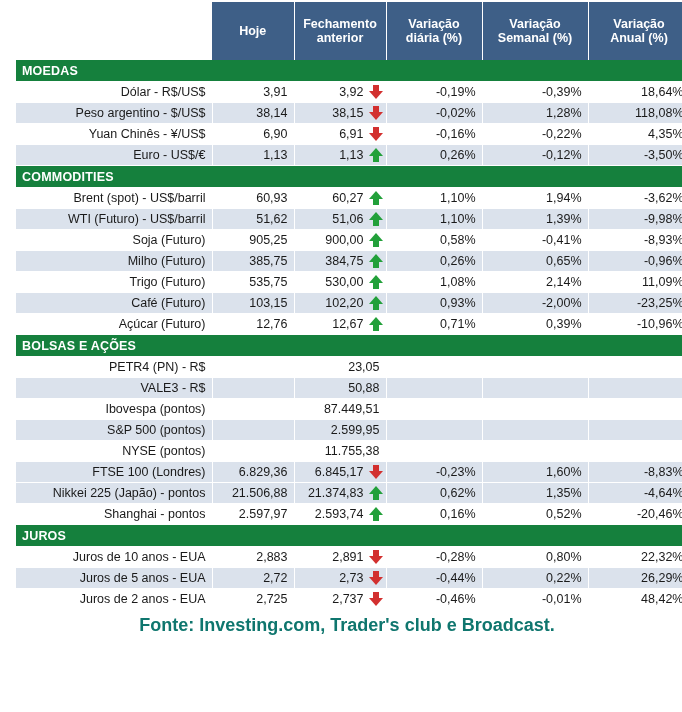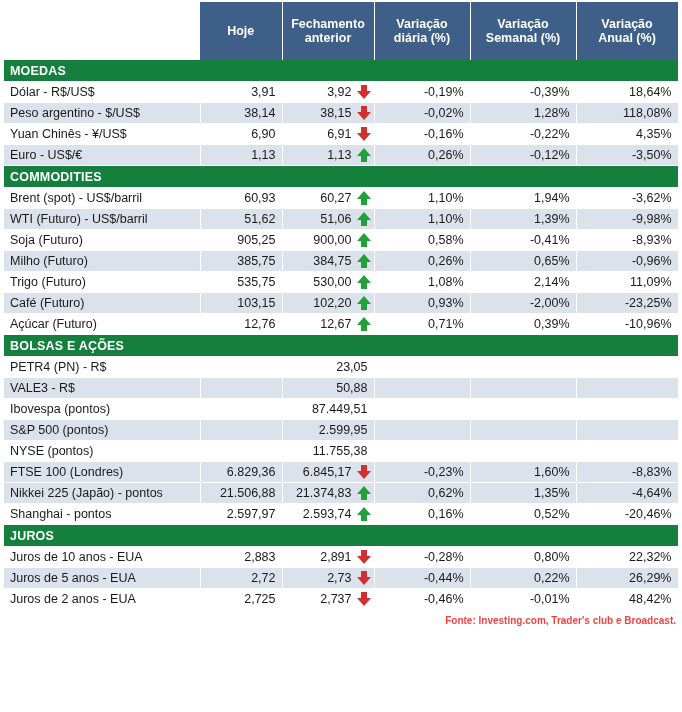--- a/index.html
+++ b/index.html
@@ -13,21 +13,21 @@
     font-family: "Liberation Sans", sans-serif;
     font-size: 12.5px;
     color: #1a1a1a;
     overflow: hidden;
   }
   #wrap {
     width: 682px;
     height: 536px;
     position: relative;
     box-sizing: border-box;
-    padding: 2px 4px 0 4px;
+    padding: 2px 4px 0 16px;
   }
   table {
     border-collapse: collapse;
     width: 674px;
     table-layout: fixed;
   }
   col.c0 { width: 196px; }
   col.c1 { width: 82px; }
   col.c2 { width: 92px; }
   col.c3 { width: 96px; }
@@ -62,21 +62,21 @@
   }
   tr.section td {
     background: #15803d;
     color: #ffffff;
     font-weight: bold;
     height: 21px;
     letter-spacing: 0.2px;
   }
   tr.band-a td { background: #ffffff; }
   tr.band-b td { background: #dbe2ec; }
-  td.label { text-align: left; }
+  td.label { text-align: right; }
   td.num { text-align: right; position: relative; }
   td.num.arrowcell { padding-right: 22px; }
   .arrowbox {
     position: absolute;
     right: 3px;
     top: 2px;
     bottom: 2px;
     width: 14px;
   }
   .arrowbox .stem {
@@ -112,23 +112,23 @@
     bottom: 8px;
     background: #d2302f;
   }
   tfoot td, .footer-note {
     background: #ffffff;
     border: none;
   }
   .footer-note {
     padding: 5px 2px 0 2px;
     font-weight: bold;
-    font-size: 10px;
-    color: #ef4444;
-    text-align: right;
+    font-size: 18px;
+    color: #0f766e;
+    text-align: center;
   }
 </style>
 </head>
 <body>
 
 <div id="wrap">
   <table>
     <colgroup>
       <col class="c0">
         <col class="c1">

